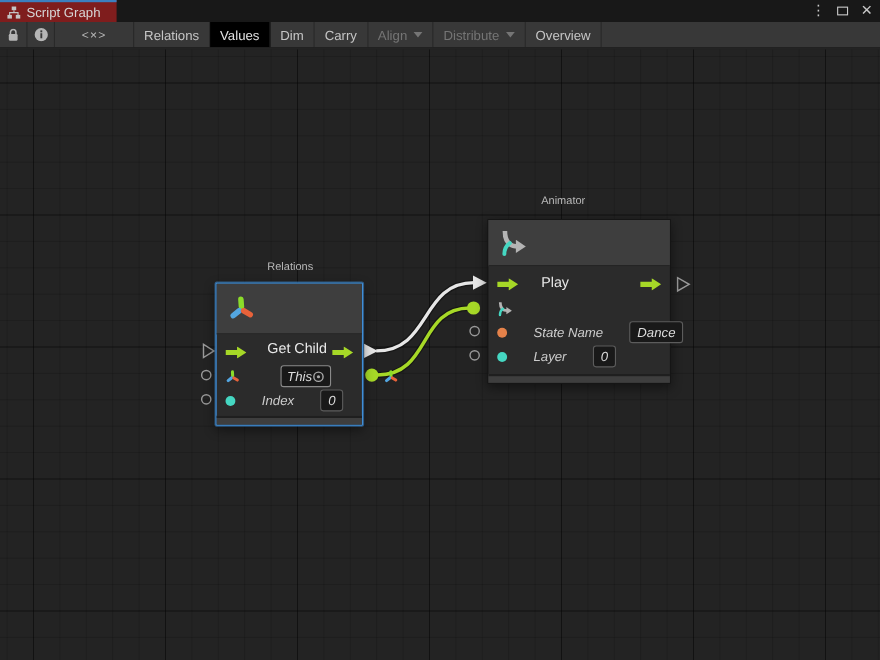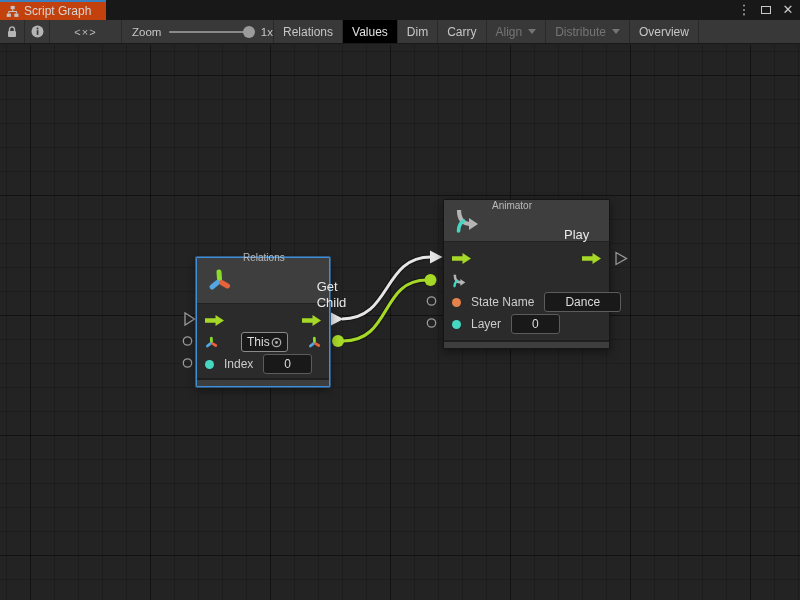--- a/index.html
+++ b/index.html
@@ -2,21 +2,21 @@
 <html><head>
 <meta charset="utf-8">
 <style>
   * { margin:0; padding:0; box-sizing:border-box; }
   html,body { width:800px; height:600px; overflow:hidden; background:#232323;
     font-family:"Liberation Sans", sans-serif; -webkit-font-smoothing:antialiased; }
   .window { position:relative; width:800px; height:600px; }
 
   
   .tabbar { position:absolute; top:0; left:0; width:800px; height:20px; background:#181818; display:flex; align-items:stretch; }
-  .tab { width:106px; background:#c2410c; border-top:2px solid #3c7fbf; display:flex; align-items:center; gap:5px; padding:0 6px; }
+  .tab { width:106px; background:#7f1d1d; border-top:2px solid #3c7fbf; display:flex; align-items:center; gap:5px; padding:0 6px; }
   .tab-title { color:#d6d6d6; font-size:12px; white-space:nowrap; }
   .win-controls { position:absolute; right:2px; top:0; height:20px; display:flex; align-items:center; gap:6px; padding-right:2px; }
   .win-btn { color:#c9c9c9; font-size:13px; width:16px; text-align:center; line-height:20px; cursor:default; }
   .maxi-box { width:10px; height:8px; border:1.6px solid #c9c9c9; display:inline-block; }
 
   
   .toolbar { position:absolute; top:20px; left:0; width:800px; height:24px; background:#383838; border-bottom:1px solid #191919; display:flex; align-items:stretch; overflow:hidden; }
   .tb-cell { display:flex; align-items:center; justify-content:center; border-right:1px solid #292929; flex:0 0 auto; color:#c6c6c6; font-size:12px; }
   .tb-icon-btn { width:25px; }
   .tb-code { width:72px; color:#b9b9b9; font-size:11px; letter-spacing:1px; }
@@ -40,33 +40,33 @@
     background-size:120px 120px,120px 120px,24px 24px,24px 24px;
     background-position:0 30px,30px 0,0 6px,6px 0;
   }
   .wires { position:absolute; left:0; top:0; pointer-events:none; }
 
   
   .node { position:absolute; display:flex; flex-direction:column; background:#2b2b2b;
     border:1px solid #151515; box-shadow:0 3px 10px rgba(0,0,0,0.45); border-radius:1px; }
   .node.selected { border:1px solid #3f8ed8; box-shadow:0 0 0 1px rgba(63,142,216,0.55), 0 3px 10px rgba(0,0,0,0.45); }
   .node-header { background:#3e3e3e; display:flex; align-items:center; gap:11px; padding:0 10px; border-bottom:1px solid #222; }
-  .node-titles { display:flex; flex-direction:row; justify-content:flex-end;gap:32px; }
+  .node-titles { display:flex; flex-direction:column; justify-content:flex-end;gap:32px; }
   .node-type { color:#b9b9b9; font-size:10px; line-height:13px; }
   .node-title { color:#e9e9e9; font-size:13px; line-height:16px;margin-top:28px; }
   .node-body { flex:1; padding:5px 8px 0 8px; }
-  .nrow { height:22px; display:flex; align-items:center; gap:10px; }
+  .nrow { height:22px; display:flex; align-items:center; gap:24px;font-style:italic; }
   .spacer { flex:1; }
   .node-footer { height:8px; background:#3e3e3e; border-top:2px solid #1f1f1f; }
   .row-label { color:#cccccc; font-size:12px; white-space:nowrap; }
   .dot { width:9px; height:9px; border-radius:50%; flex:0 0 auto; }
   .dot.teal { background:#45d7c2; }
   .dot.orange { background:#e5824a; }
   .field { background:#191919; border:1px solid #5c5c5c; border-radius:3px; color:#dcdcdc;
-    font-size:12px; padding:1px 20px; display:flex; align-items:center; line-height:16px; }
+    font-size:12px; padding:1px 6px; display:flex; align-items:center; line-height:16px; }
   .field.obj { border-color:#8a8a8a; width:80px; justify-content:space-between; padding:1px 5px;margin-left:13px; }
   svg { display:block; }
 </style>
 </head>
 <body>
 
 <div class="window">
 
   <div class="tabbar">
     <div class="tab">
@@ -99,27 +99,20 @@
     <div class="tb-cell tb-icon-btn">
       <span>
         <svg width="13" height="13" viewBox="0 0 13 13">
           <circle cx="6.5" cy="6.5" r="6" fill="#b5b5b5"></circle>
           <rect x="5.7" y="5.2" width="1.7" height="4.6" fill="#383838"></rect>
           <rect x="5.7" y="2.6" width="1.7" height="1.8" fill="#383838"></rect>
         </svg>
       </span>
     </div>
     <div class="tb-cell tb-code">&lt;×&gt;</div>
-    <div class="tb-cell tb-zoomsec">
-      <span style="font-size:11.5px;">Zoom</span>
-      <span class="zoom-track">
-          <span class="zoom-knob"></span>
-        </span>
-      <span style="font-size:11.5px;">1x</span>
-    </div>
     <div class="tb-cell tb-btn">Relations</div>
     <div class="tb-cell tb-btn active">Values</div>
     <div class="tb-cell tb-btn">Dim</div>
     <div class="tb-cell tb-btn">Carry</div>
     <div class="tb-cell tb-btn disabled">
       <span>Align</span>
       <span class="dd-arrow"></span>
     </div>
     <div class="tb-cell tb-btn disabled">
       <span>Distribute</span>

